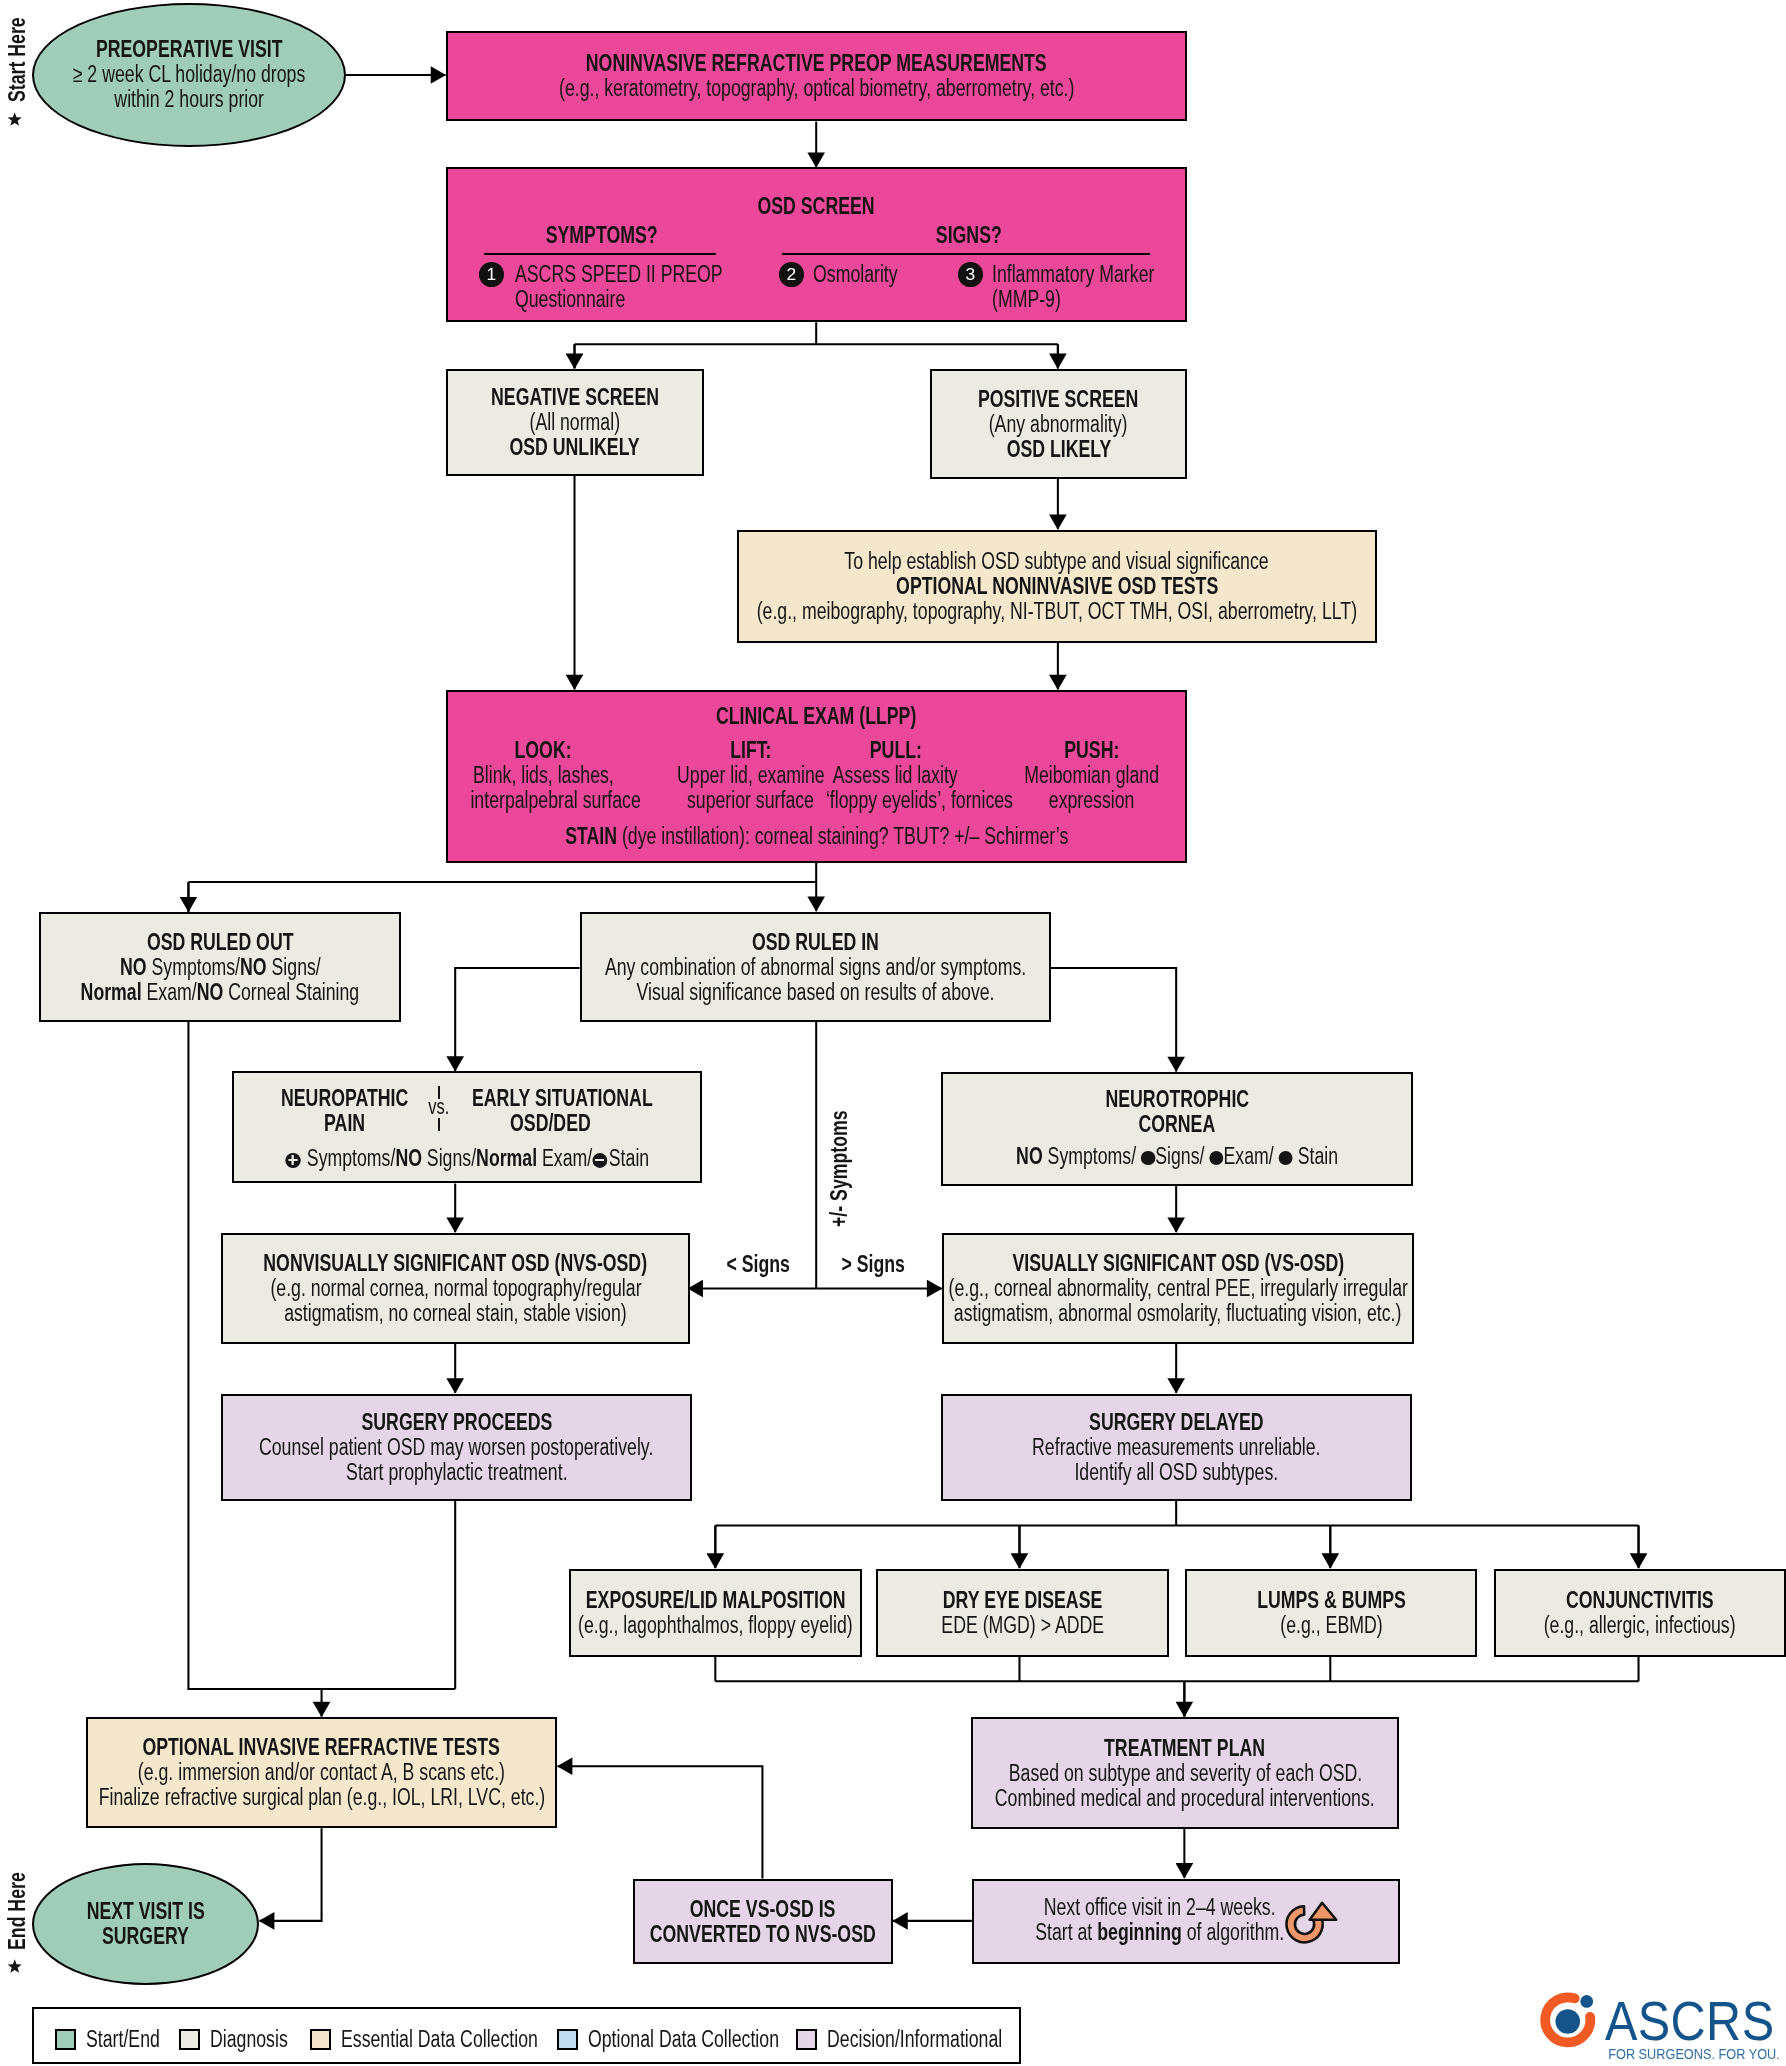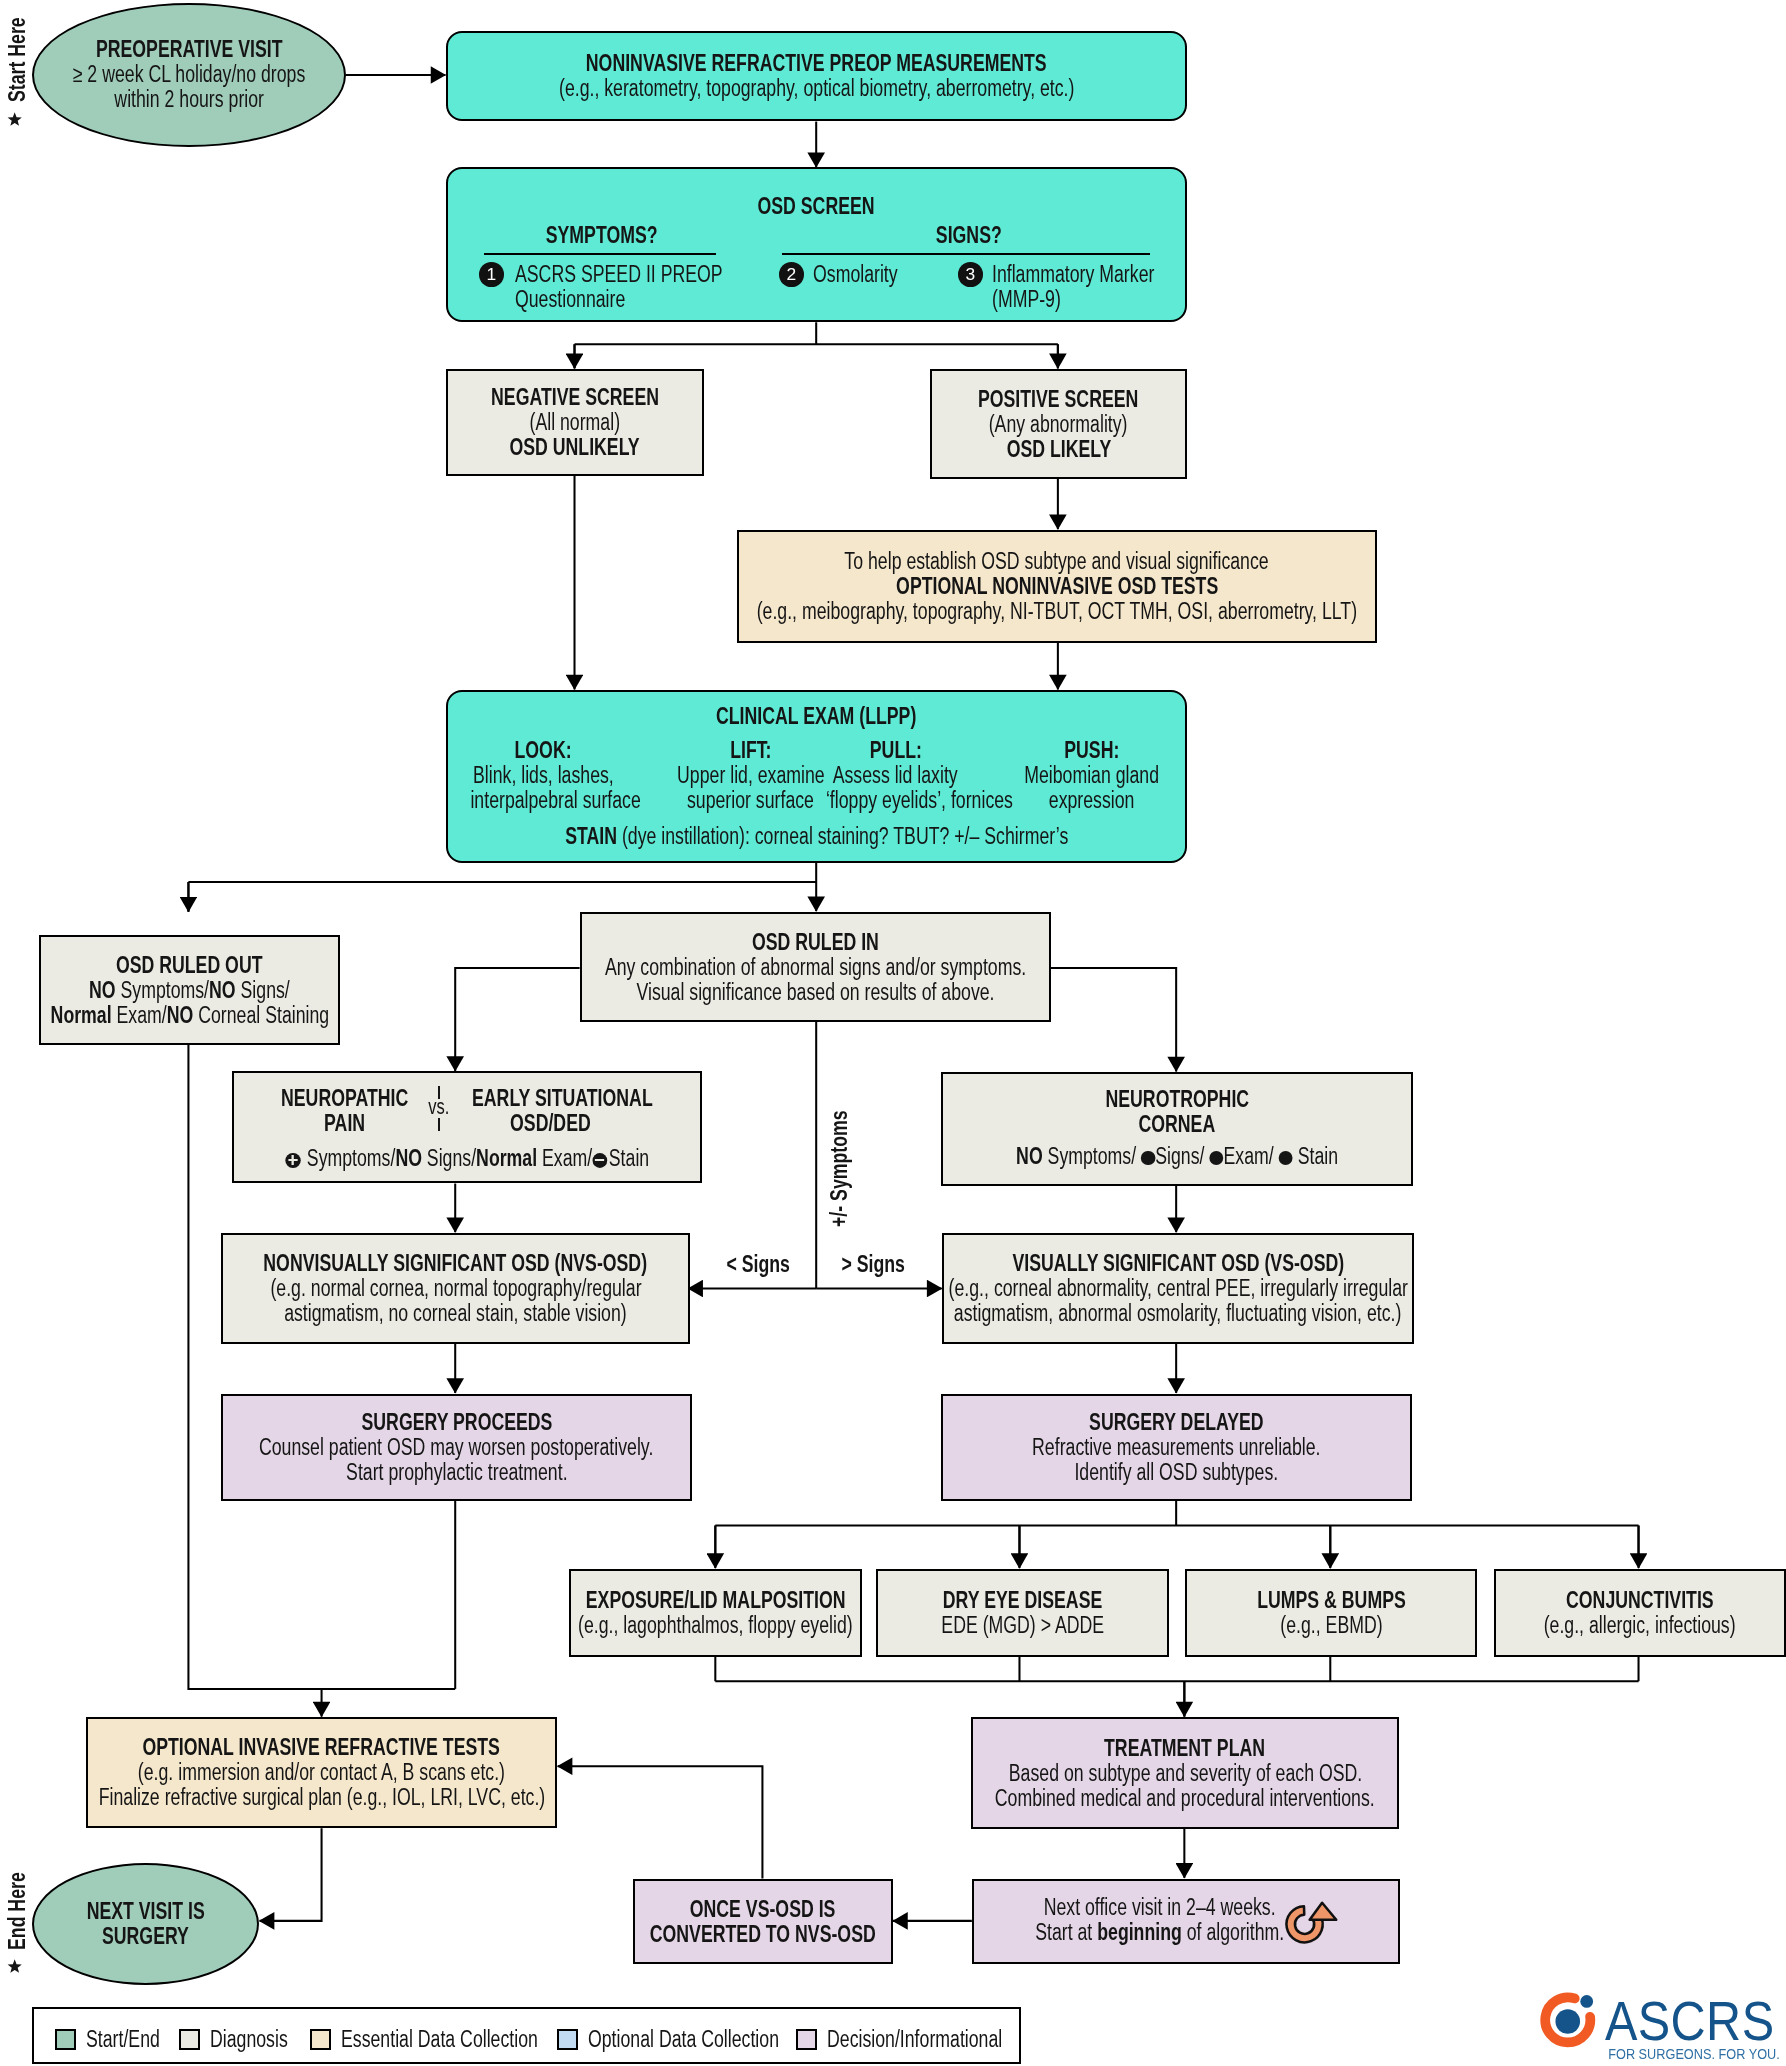--- a/index.html
+++ b/index.html
@@ -9,21 +9,21 @@
   .node{position:absolute;box-sizing:border-box;border:2px solid #000;
         display:flex;flex-direction:column;align-items:center;justify-content:center;
         text-align:center;font-size:23px;line-height:25px;}
   .node > div{white-space:nowrap;}
   .t{display:inline-block;transform:scaleX(0.77);transform-origin:center;}
   .b{font-weight:bold;}
   .oval{border-radius:50%;border-width:2.6px;}
   .c-green{background:#a0ccba;}
   .c-diag{background:#ebeae3;}
   .c-ess{background:#f5e7cb;}
-  .c-opt{background:#5eead4;border-radius:16px;}
+  .c-opt{background:#ec4899;}
   .c-dec{background:#e4d6e6;}
   svg.conn{position:absolute;left:0;top:0;width:1786px;height:2066px;pointer-events:none;overflow:visible;}
   .vlabel{position:absolute;font-weight:bold;font-size:23px;white-space:nowrap;
           transform-origin:0 0;}
   .num{display:inline-flex;align-items:center;justify-content:center;
        width:24.6px;height:24.6px;border-radius:50%;background:#111;color:#fff;
        font-size:17.4px;font-weight:normal;vertical-align:-4.1px;}
   .legend{position:absolute;box-sizing:border-box;border:2px solid #000;background:#fff;}
   .sw{display:inline-block;width:20.5px;height:20.5px;border:2px solid #000;box-sizing:border-box;vertical-align:-3.1px;}
   .pm,.mn{display:inline-block;width:19.5px;height:15px;border-radius:50%;background:#151515;position:relative;vertical-align:-1.5px;margin-right:2px;}
@@ -204,21 +204,21 @@
     </div>
     <div style="position:absolute;left:546px;top:0;width:195px;text-align:center;">
       <div><span class="t b">PUSH:</span></div>
       <div><span class="t">Meibomian gland</span></div>
       <div><span class="t">expression</span></div>
     </div>
   </div>
   <div style="margin-top:-15.4px;"><span class="t"><b>STAIN</b><span> (dye instillation): corneal staining? TBUT? +/– Schirmer’s</span></span></div>
 </div>
 
-<div class="node c-diag" style="left:39px;top:935px;width:301px;height:110px;text-decoration:underline;">
+<div class="node c-diag" style="left:39px;top:912px;width:362px;height:110px;text-decoration:underline;">
   <div><span class="t b">OSD RULED OUT</span></div>
   <div><span class="t"><b>NO</b><span> Symptoms/</span><b>NO</b><span> Signs/</span></span></div>
   <div><span class="t"><b>Normal</b><span> Exam/</span><b>NO</b><span> Corneal Staining</span></span></div>
 </div>
 
 <div class="node c-diag" style="left:580px;top:912px;width:471px;height:110px;">
   <div><span class="t b">OSD RULED IN</span></div>
   <div><span class="t">Any combination of abnormal signs and/or symptoms.</span></div>
   <div><span class="t">Visual significance based on results of above.</span></div>
 </div>

